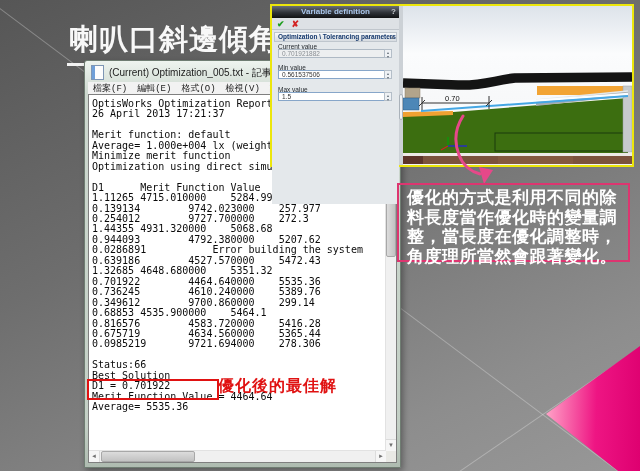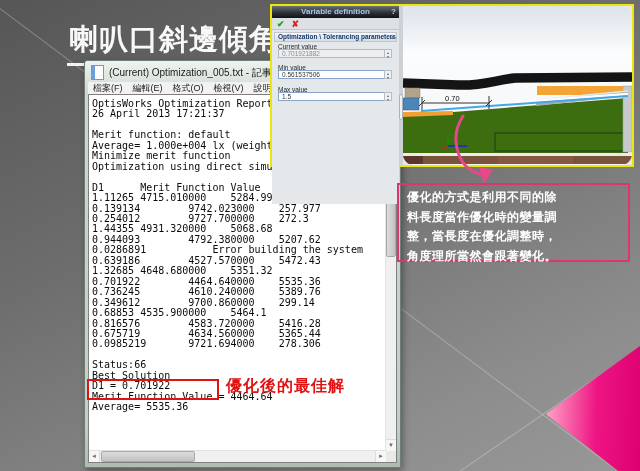--- a/index.html
+++ b/index.html
@@ -25,40 +25,40 @@
   .notepad{position:absolute;left:84px;top:60px;width:315px;height:406px;z-index:2;
      background:linear-gradient(180deg,#eef4ef 0%,#cdd8cf 8%,#c3cfc5 90%,#aebbb0 100%);
      border:1px solid #6f7d72;border-radius:3px 3px 0 0;box-shadow:2px 3px 6px rgba(0,0,0,0.35);}
   .np-titlebar{position:absolute;left:2px;top:2px;width:309px;height:19px;
      display:flex;align-items:center;gap:5px;padding-left:4px;white-space:nowrap;overflow:hidden;}
   .np-title{font-size:10px;color:#1c1c1c;}
   .np-icon{width:11px;height:13px;background:#fdfdfd;border:1px solid #7e96b4;position:relative;flex:0 0 auto;}
   .np-icon:before{content:"";position:absolute;left:0;top:0;bottom:0;width:3px;background:#6f9fd8;}
   .np-menubar{position:absolute;left:3px;top:21px;width:309px;height:12px;background:#f2f2f2;
      border-bottom:1px solid #d8d8d8;display:flex;align-items:center;font-size:9px;color:#222;}
-  .np-menuitem{padding:4px 5px;white-space:nowrap;}
+  .np-menuitem{padding:4px 5px;white-space:nowrap;font-family:Liberation Mono, monospace;}
   .np-content{position:absolute;left:3px;top:33px;width:309px;height:369px;background:#ffffff;
      border:1px solid #7f7f7f;box-sizing:border-box;overflow:hidden;}
   .np-text{position:absolute;left:1px;top:1px;right:11px;bottom:12px;margin:0;overflow:hidden;
      font-family:"DejaVu Sans Mono", monospace;font-size:10px;line-height:10.45px;
      color:#0a0a0a;padding:3px 0 0 2px;white-space:pre;}
   .np-vscroll{position:absolute;right:0;top:0;width:10px;bottom:11px;background:#f0f0f0;border-left:1px solid #e2e2e2;}
   .np-vthumb{position:absolute;left:0;right:0;top:72px;height:88px;background:linear-gradient(90deg,#dcdcdc,#c2c2c2);border:1px solid #a8a8a8;border-radius:2px;}
   .np-varrow{position:absolute;left:0;right:0;bottom:0;height:11px;background:#f6f6f6;border-top:1px solid #dcdcdc;
      font-size:6px;color:#707070;text-align:center;line-height:11px;}
   .np-hscroll{position:absolute;left:0;bottom:0;right:10px;height:11px;background:#f0f0f0;border-top:1px solid #e2e2e2;}
   .np-harrow{position:absolute;top:0;bottom:0;width:10px;background:#f6f6f6;font-size:6px;color:#707070;
      text-align:center;line-height:11px;}
   .np-harrow.left{left:0;border-right:1px solid #dcdcdc;}
   .np-harrow.right{right:0;border-left:1px solid #dcdcdc;}
   .np-hthumb{position:absolute;left:12px;top:0;bottom:0;width:92px;background:linear-gradient(180deg,#dcdcdc,#c2c2c2);border:1px solid #a8a8a8;border-radius:2px;}
   .np-grip{position:absolute;right:0;bottom:0;width:10px;height:11px;background:#e9e9e5;}
   .np-redbox{position:absolute;left:2px;top:318px;width:128px;height:17px;border:2px solid #e01212;z-index:3;}
   .np-callout{position:absolute;left:133px;top:315px;font-size:16px;font-weight:bold;color:#e01212;
-     white-space:nowrap;z-index:3;letter-spacing:1px;margin-left:8px;}
+     white-space:nowrap;z-index:3;letter-spacing:1px;}
 
   
   .cad{position:absolute;left:270px;top:4px;width:360px;height:159px;z-index:4;
        border:2px solid #ece60b;background:#e4e8eb;}
   .cad-panel{position:absolute;left:0;top:0;width:127px;height:198px;background:#e4e8eb;}
   .cad-title{position:absolute;left:0;top:0;width:127px;height:12px;
      background:linear-gradient(180deg,#6a7078 0%,#2e3238 55%,#101214 100%);
      color:#a9c6ec;font-size:8px;font-weight:bold;text-align:center;line-height:12px;}
   .cad-help{position:absolute;right:3px;top:0;color:#c8ccd2;font-size:8px;line-height:12px;}
   .cad-toolbar{position:absolute;left:0;top:12px;width:127px;height:12px;background:#dde1e5;
@@ -72,27 +72,27 @@
   .cad-label{position:absolute;left:6px;font-size:6.5px;color:#23282d;white-space:nowrap;}
   .cad-input{position:absolute;left:6px;width:114px;height:9px;box-sizing:border-box;
      border:1px solid #87a6c9;background:#ffffff;font-size:6.5px;color:#333;
      font-family:"Liberation Sans",sans-serif;padding:0 9px 0 3px;}
   .cad-input.disabled{background:#edeff0;color:#8a8f94;border-color:#aeb9c4;}
   .cad-spin{position:absolute;width:8px;height:9px;background:#eef1f4;border:1px solid #b4bec8;box-sizing:border-box;
      font-size:4px;color:#5c6670;text-align:center;line-height:3.5px;padding-top:1px;}
   .cad-splitter{position:absolute;left:127px;top:0;width:4px;height:159px;background:#ccd1d6;}
   .cad-grip{position:absolute;left:0;top:88px;width:4px;height:26px;background:#f0f3f6;border-radius:2px;border:1px solid #aab2ba;box-sizing:border-box;}
   .cad-viewport{position:absolute;left:131px;top:0;width:229px;height:159px;overflow:hidden;
-     background:linear-gradient(180deg,#dde3ea 0%,#fbfcfd 30%,#f3f4f5 100%);border-radius:11px;}
+     background:linear-gradient(180deg,#dde3ea 0%,#fbfcfd 30%,#f3f4f5 100%);}
   .cad-viewport svg{position:absolute;left:0;top:0;}
 
   
   .pink-arrow{position:absolute;left:450px;top:108px;z-index:5;}
   .textbox{position:absolute;left:397px;top:183px;width:233px;height:79px;z-index:5;box-sizing:border-box;
-     border:2px solid #dd3570;padding:3px 8px;color:#ffffff;font-size:12px;font-weight:bold;
+     border:2px solid #dd3570;padding:3px 8px;color:#ffffff;font-size:17px;font-weight:bold;
      line-height:19.5px;letter-spacing:0.5px;white-space:pre-line;}
 </style>
 </head>
 <body>
 
 <div class="slide">
 
   <div class="diag diag-a"></div>
   <div class="diag diag-b"></div>
   <div class="pink-triangle"></div>

